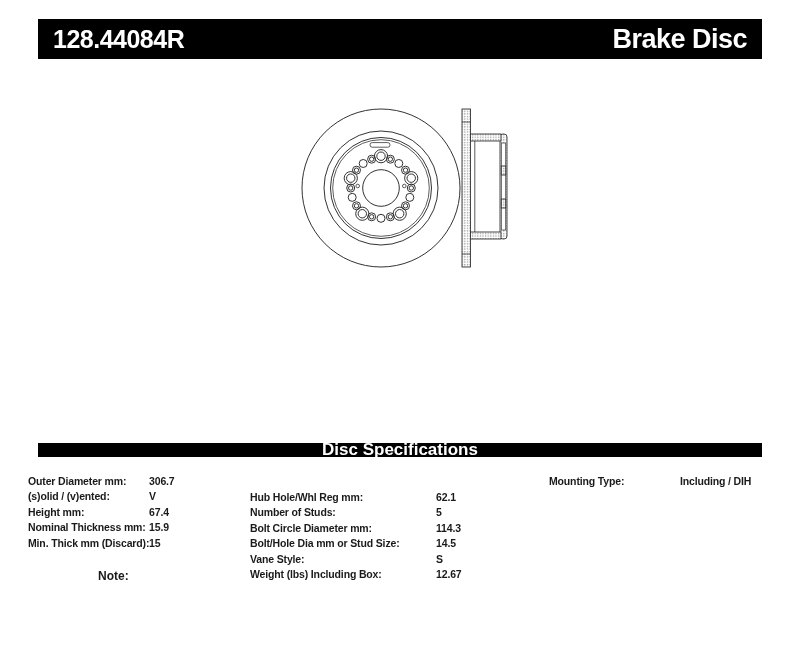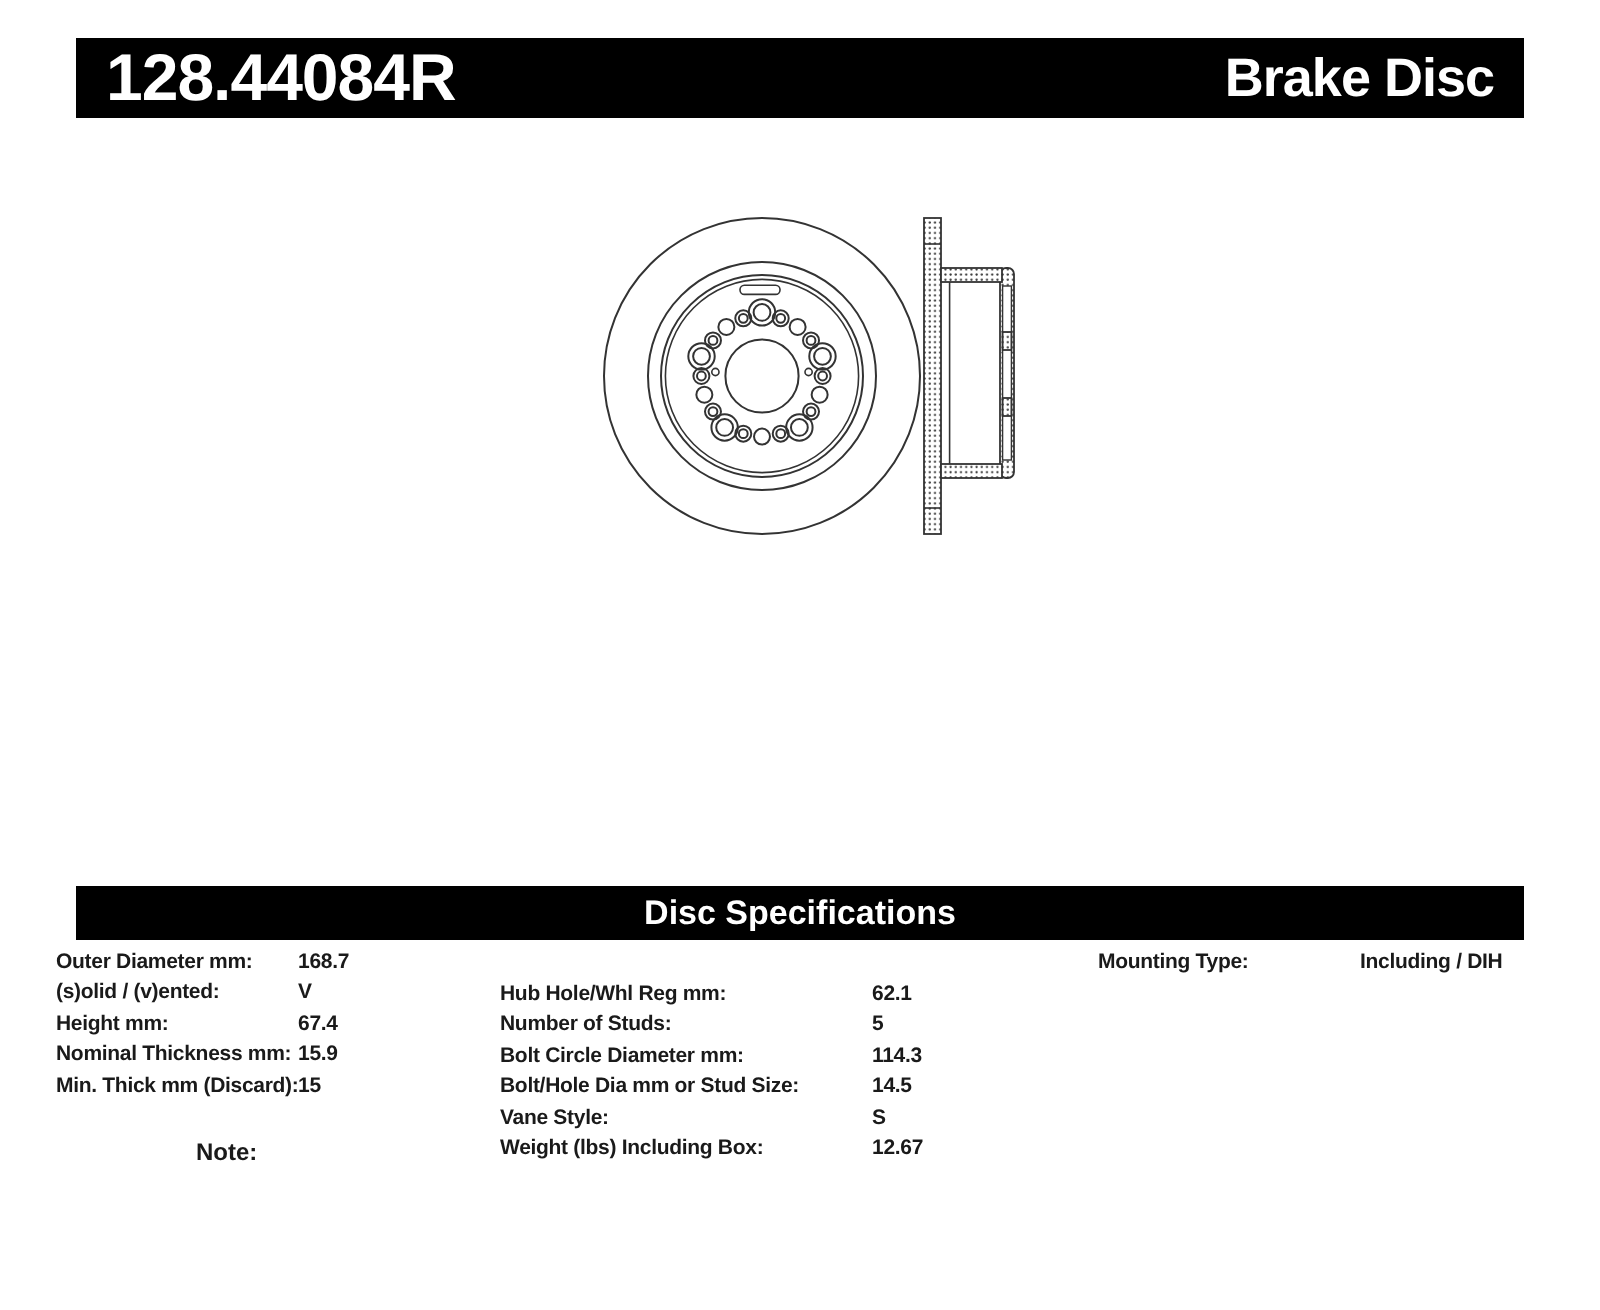--- a/index.html
+++ b/index.html
@@ -6,23 +6,23 @@
   body{
     width:800px;height:655px;position:relative;overflow:hidden;
     font-family:"Liberation Sans","DejaVu Sans",sans-serif;
     color:#1a1a1a;
   }
   .bar{
     position:absolute;left:38px;width:724px;background:#000000;color:#ffffff;
     display:flex;align-items:center;box-sizing:border-box;
   }
   .header-bar{top:19px;height:40px;justify-content:space-between;padding:0 15px;}
-  .header-bar .part-no{font-size:33px;font-weight:bold;letter-spacing:-0.5px;}
+  .header-bar .part-no{font-size:25px;font-weight:bold;letter-spacing:-0.5px;}
   .header-bar .prod{font-size:27px;font-weight:bold;letter-spacing:-0.5px;}
-  .spec-bar{top:443px;height:27px;justify-content:center;}
+  .spec-bar{top:443px;height:14px;justify-content:center;}
   .spec-bar .title{font-size:17px;font-weight:bold;}
   .drawing{position:absolute;left:290px;top:95px;}
   .spec-col{position:absolute;top:473px;}
   .spec-row{display:flex;height:15.5px;align-items:center;font-size:10.5px;font-weight:bold;letter-spacing:-0.15px;white-space:nowrap;}
   .spec-label{display:inline-block;text-align:left;flex:0 0 auto;}
   .col-left{left:28px;}   .col-left  .spec-label{width:117px;}
   .col-mid{left:250px;margin-top:16px;}   .col-mid   .spec-label{width:182px;}
   .col-right{left:549px;} .col-right .spec-label{width:127px;}
   .spec-value{margin-left:4px;}
   .note{position:absolute;left:98px;top:569px;font-size:12px;font-weight:bold;}
@@ -108,21 +108,21 @@
   </g>
 </svg>
 
 <div class="bar spec-bar">
   <span class="title">Disc Specifications</span>
 </div>
 
 <div class="spec-col col-left">
   <div class="spec-row">
     <span class="spec-label">Outer Diameter mm:</span>
-    <span class="spec-value">168.7</span>
+    <span class="spec-value">306.7</span>
   </div>
   <div class="spec-row">
     <span class="spec-label">(s)olid / (v)ented:</span>
     <span class="spec-value">V</span>
   </div>
   <div class="spec-row">
     <span class="spec-label">Height mm:</span>
     <span class="spec-value">67.4</span>
   </div>
   <div class="spec-row">

